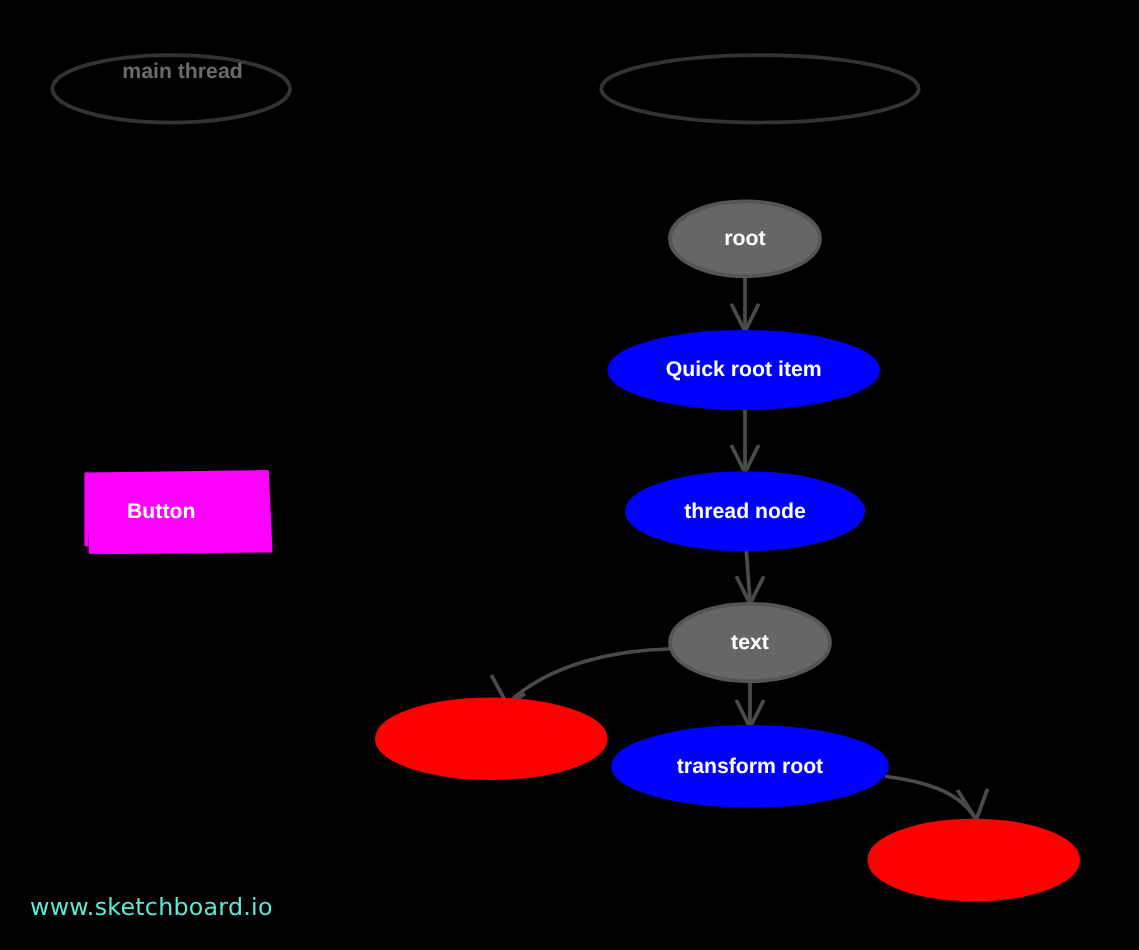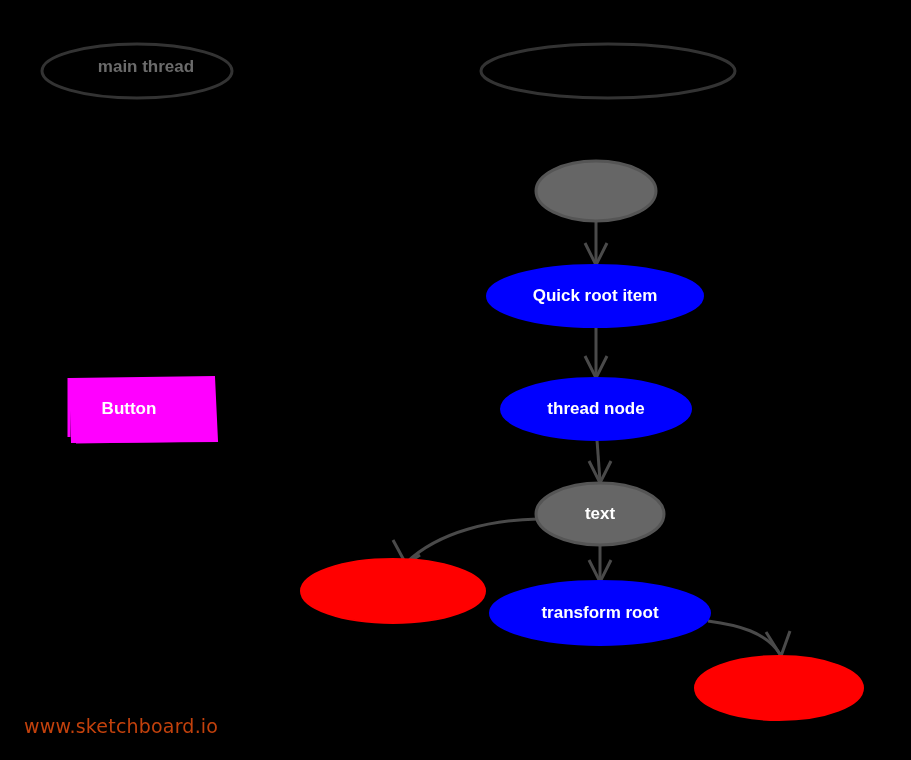--- a/index.html
+++ b/index.html
@@ -40,21 +40,21 @@
   }
   .label-group {
     color: #6b6b6b;
     font-size: 17px;
     font-weight: bold;
   }
   .watermark {
     position: absolute;
     left: 24px;
     top: 715px;
-    color: #c2410c;
+    color: #5eead4;
     font-size: 19px;
     letter-spacing: 0.2px;
     font-family: "DejaVu Sans", sans-serif;
   }
 </style>
 </head>
 <body>
 
 <div id="canvas">
 
@@ -96,25 +96,26 @@
 
     <ellipse cx="600" cy="613" rx="110" ry="32" fill="#0000ff" stroke="#0000ff" stroke-width="2"></ellipse>
 
     <ellipse cx="779" cy="688" rx="84" ry="32" fill="#ff0000" stroke="#ff0000" stroke-width="2"></ellipse>
 
     <path d="M 70 379 L 214 377 L 217 441 L 72 442 Z" fill="#ff00ff" stroke="#ff00ff" stroke-width="2"></path>
     <path d="M 69 378 L 69 437" fill="none" stroke="#ff00ff" stroke-width="3"></path>
     <path d="M 76 442 L 216 440" fill="none" stroke="#ff00ff" stroke-width="3"></path>
   </svg>
 
-  <div class="node-label label-group" style="left:42px; top:54px; width:208px; height:26px;">main thread</div>
+  <div class="node-label label-group" style="left:42px; top:44px; width:208px; height:26px;">main thread</div>
 
 
   <div class="node-label label-white" style="left:69px; top:377px; width:120px; height:64px;">Button</div>
 
+  <div class="node-label label-white" style="left:536px; top:161px; width:120px; height:60px;">root</div>
 
   <div class="node-label label-white" style="left:487px; top:265px; width:216px; height:62px;">Quick root item</div>
 
   <div class="node-label label-white" style="left:501px; top:378px; width:190px; height:62px;">thread node</div>
 
   <div class="node-label label-white" style="left:536px; top:483px; width:128px; height:62px;">text</div>
 
 
   <div class="node-label label-white" style="left:490px; top:581px; width:220px; height:64px;">transform root</div>
 

